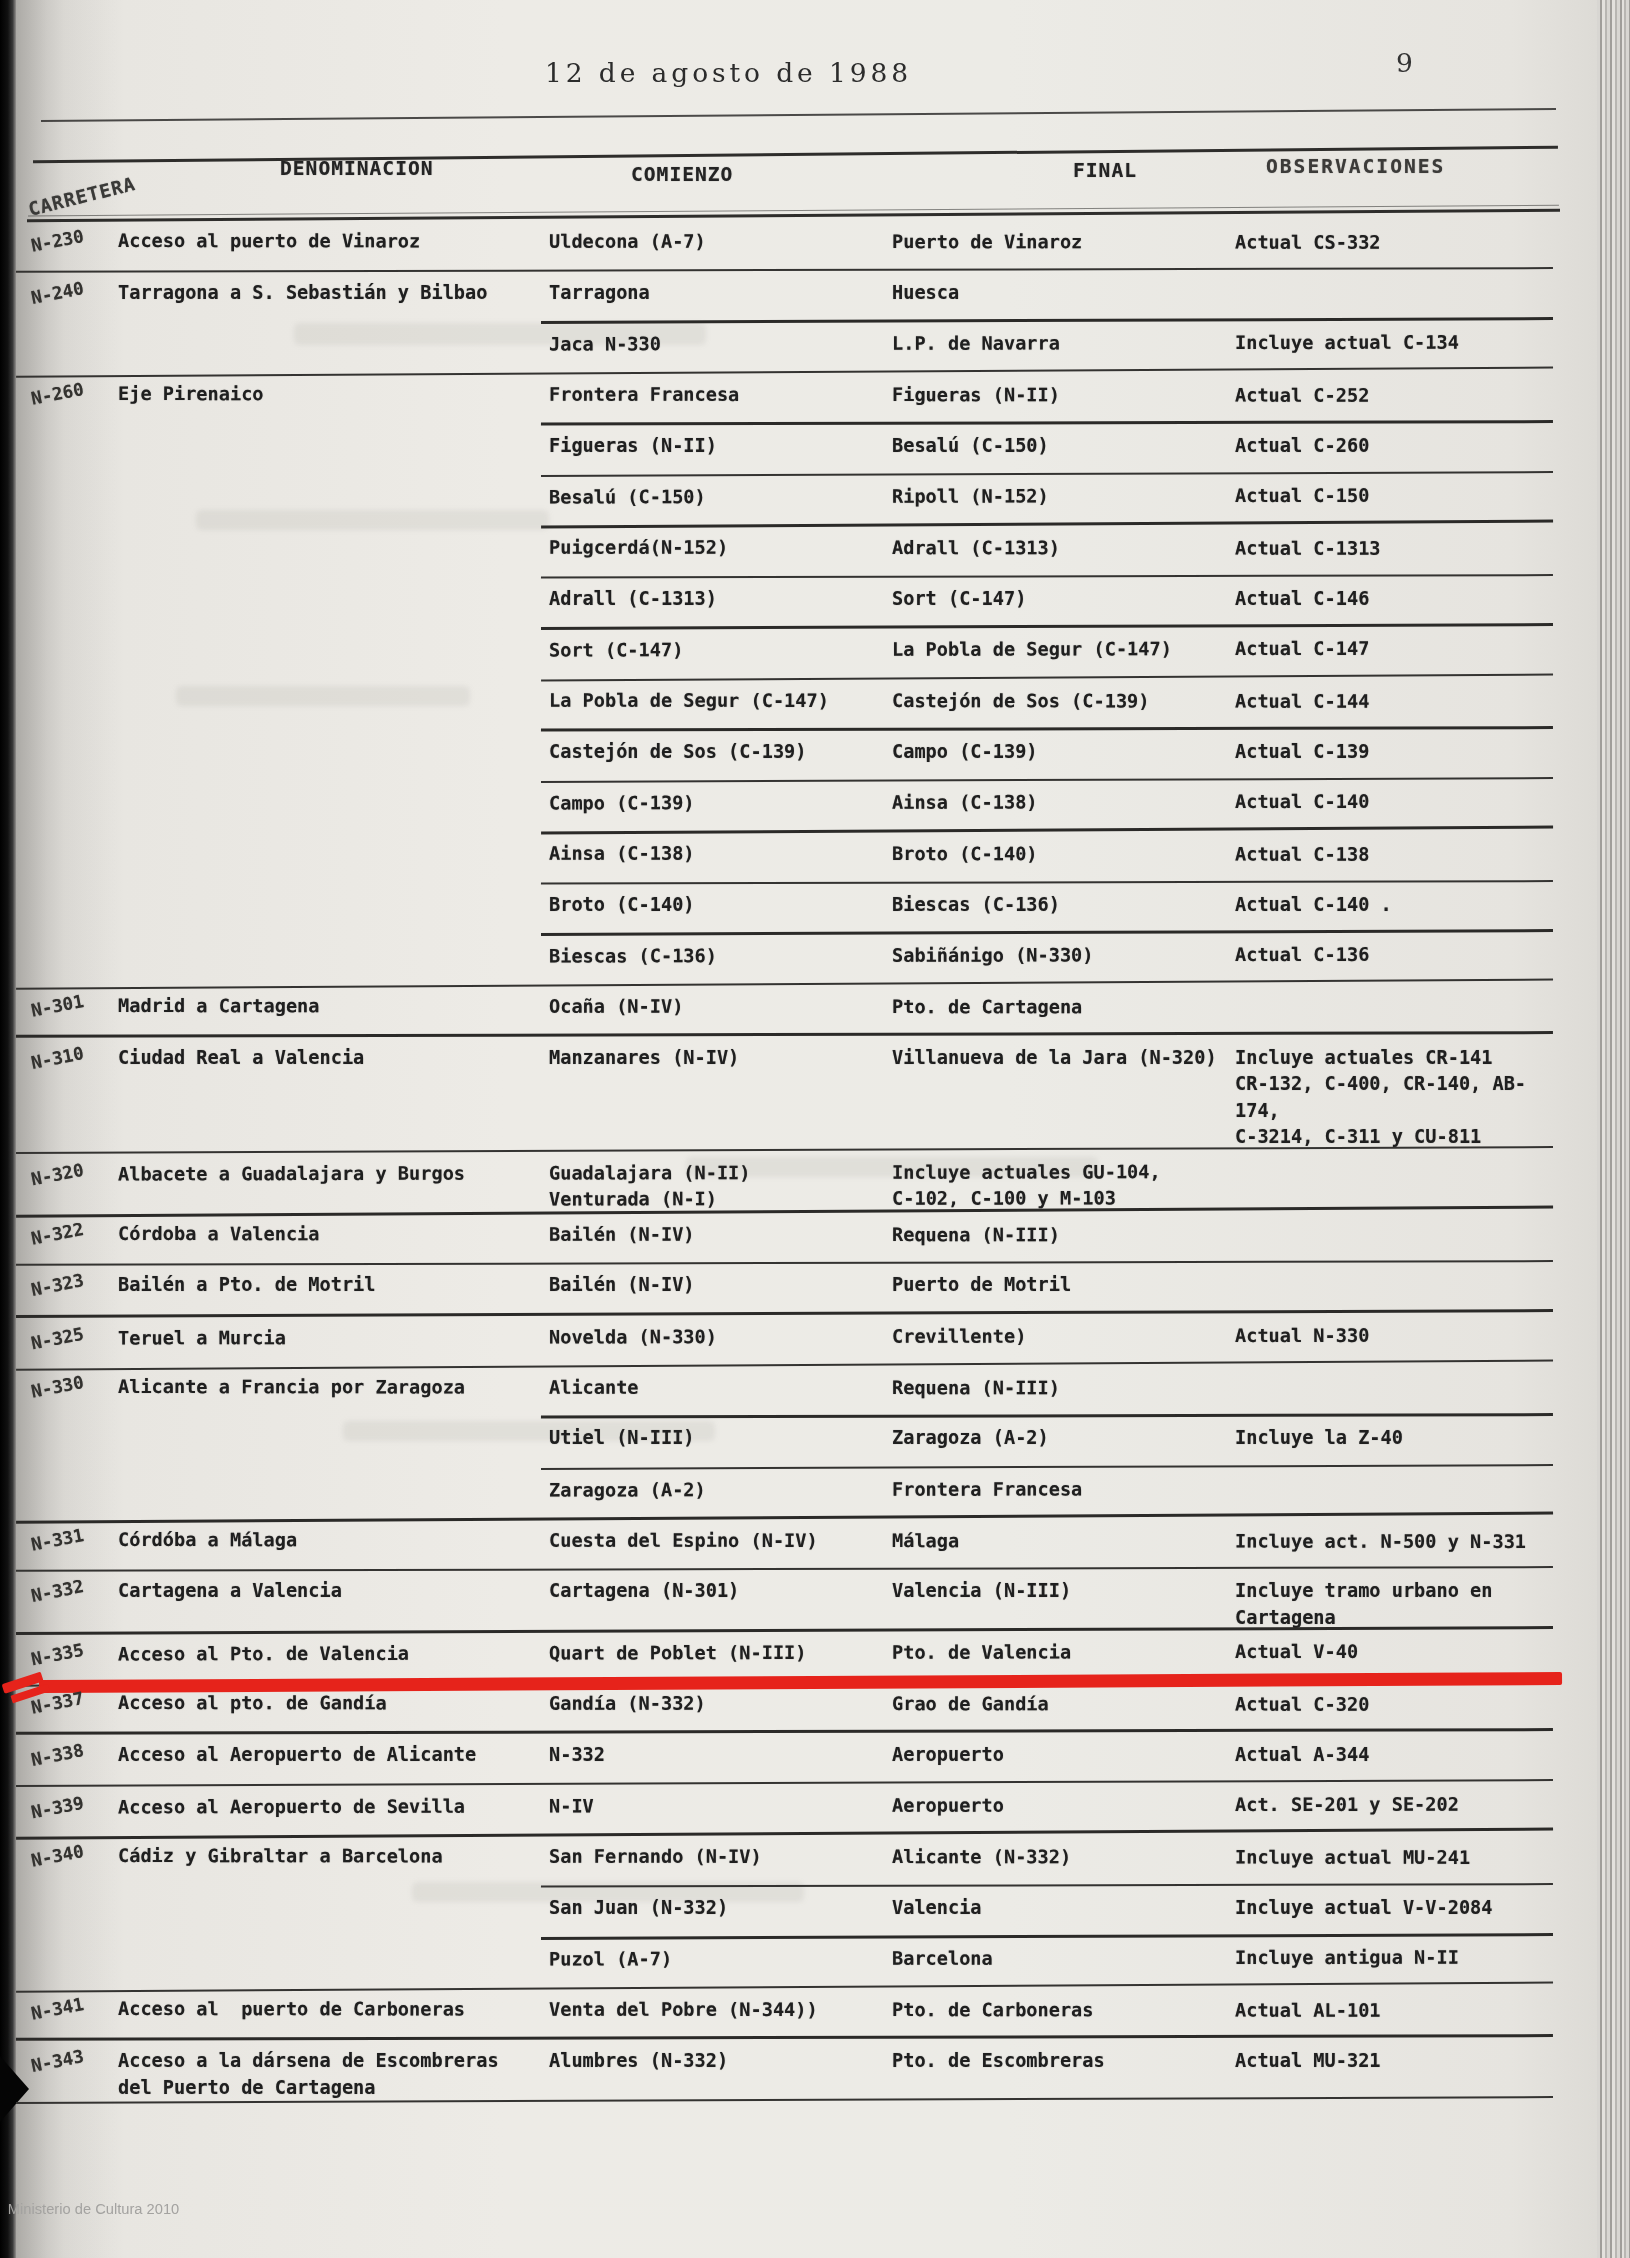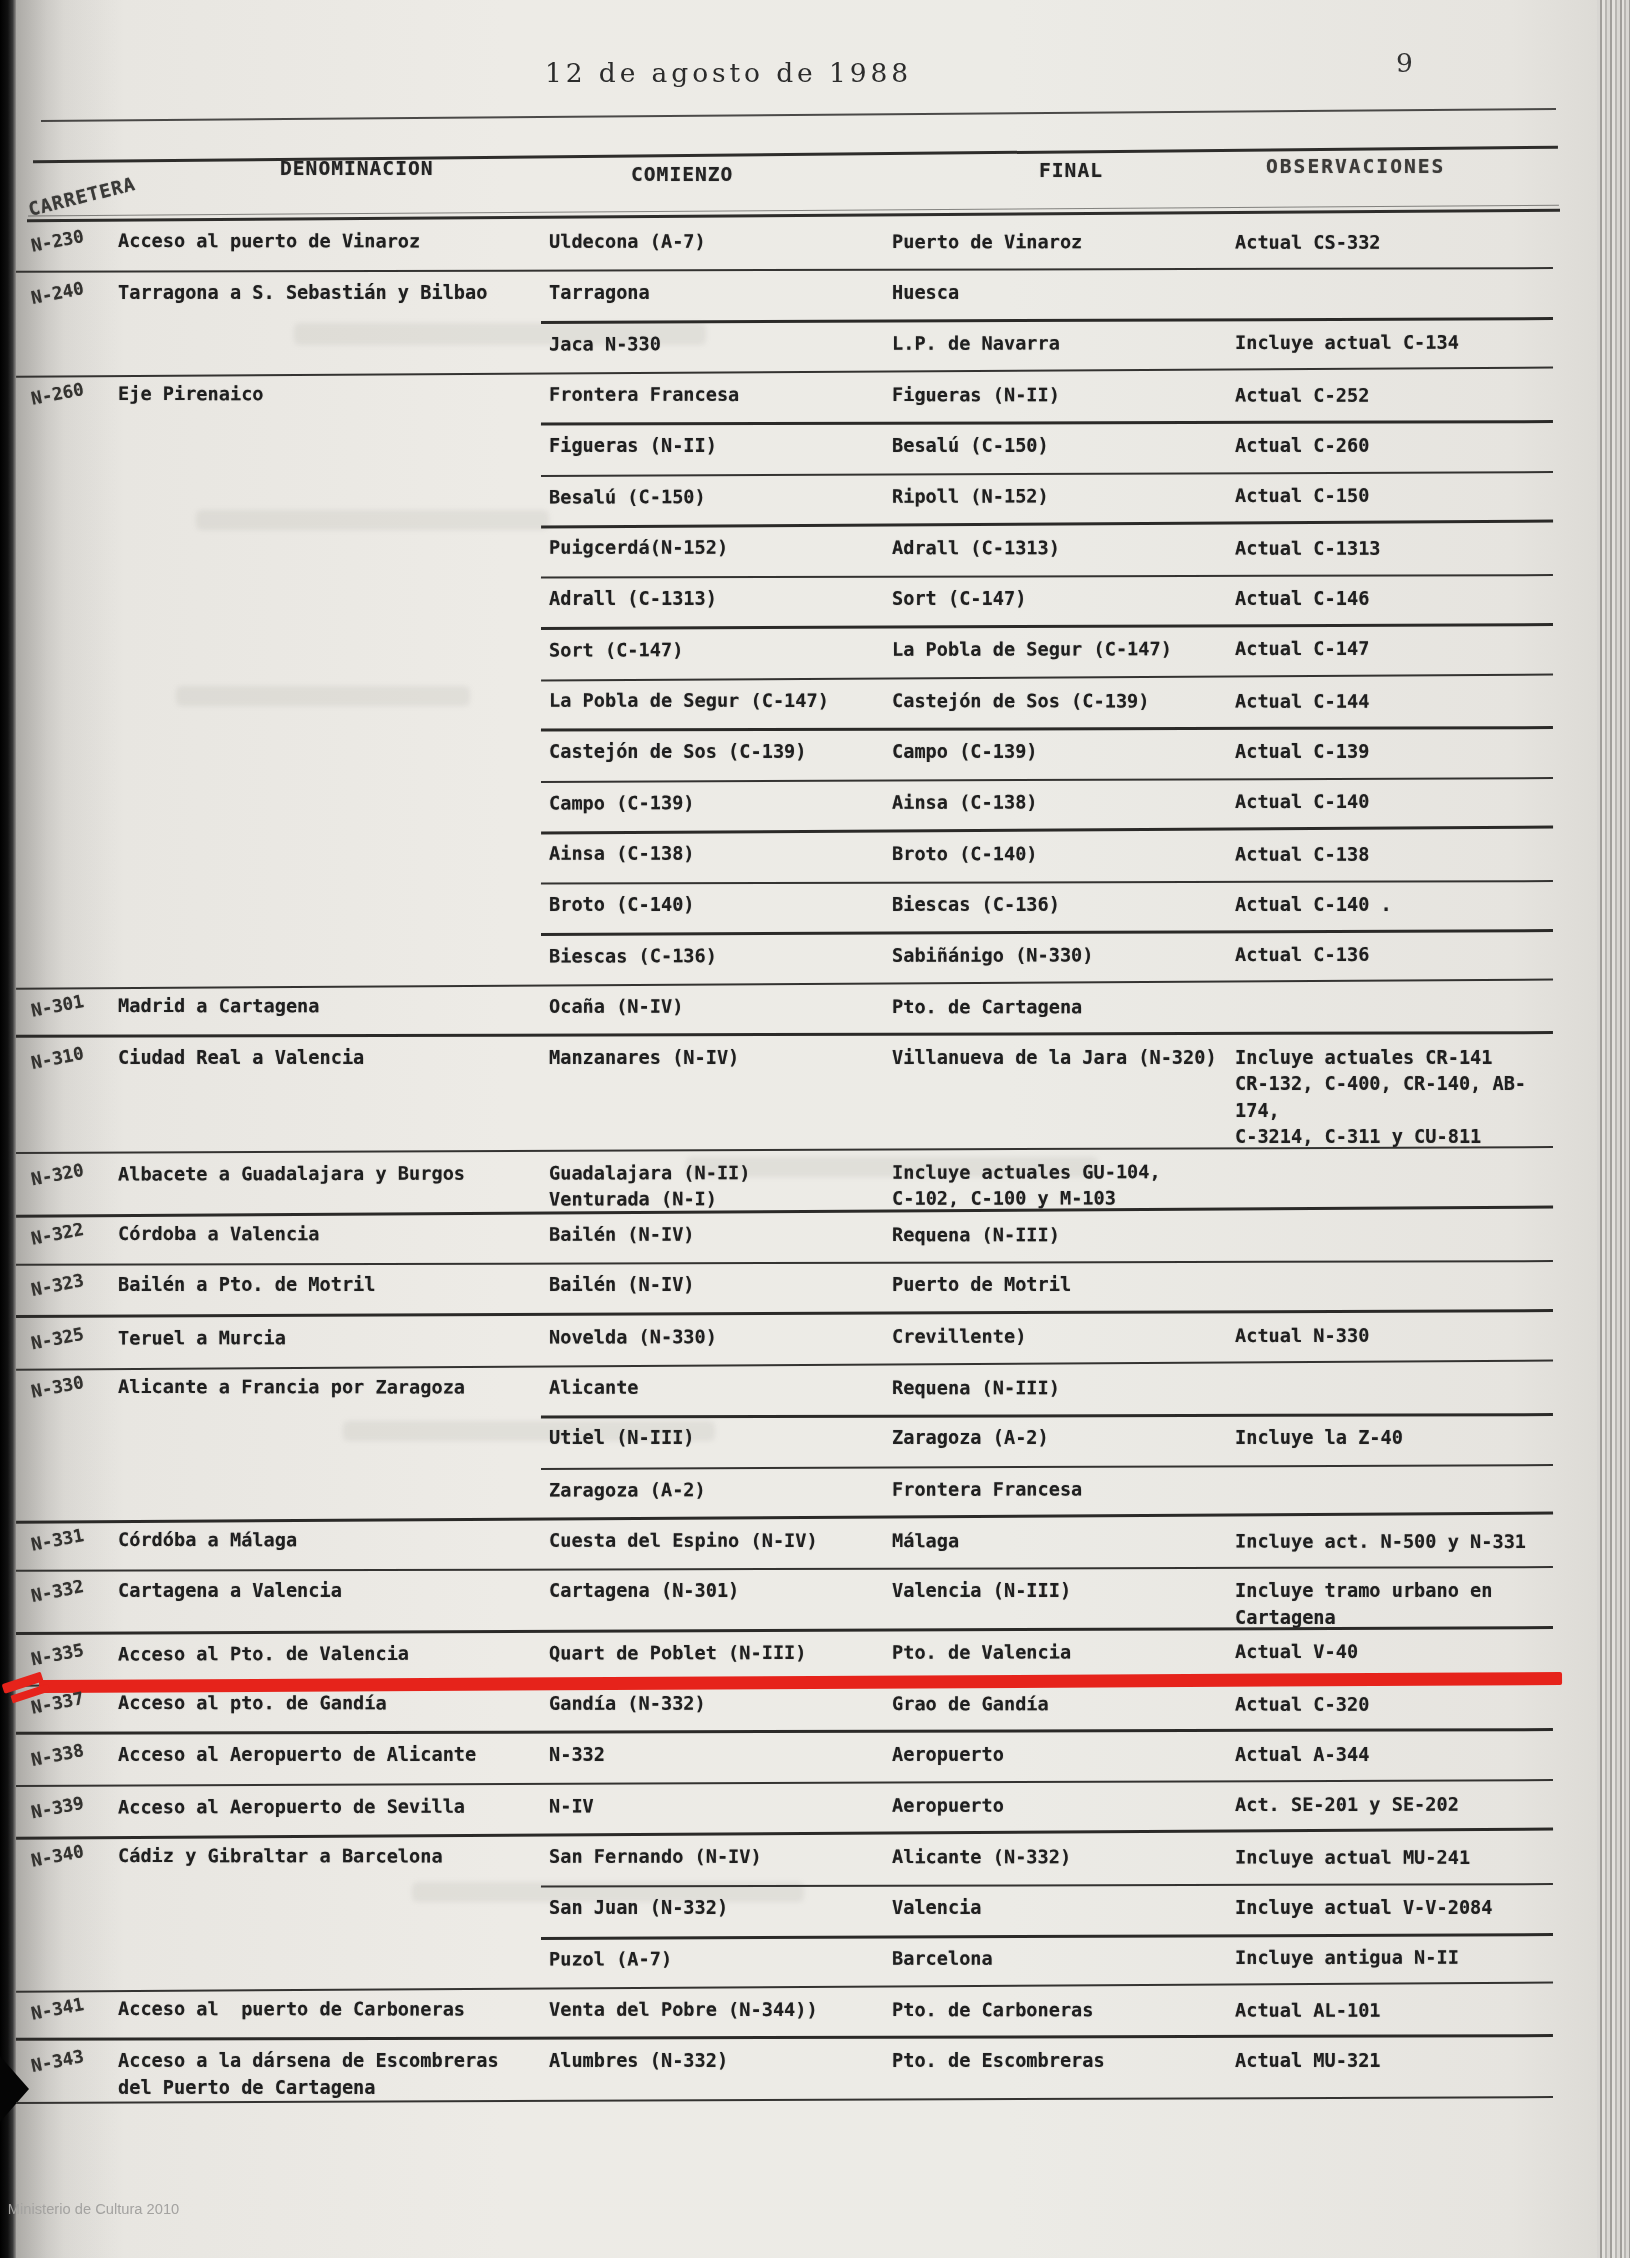--- a/index.html
+++ b/index.html
@@ -30,21 +30,21 @@
   .rule-b{top:153px;left:33px;width:1525px;transform:rotate(-0.55deg);height:2.9px;}
   .rule-c{top:214px;left:27.4px;width:1533px;transform:rotate(-0.4deg);height:2.9px;
     box-shadow:0 -4.9px 0 -1px rgba(46,45,43,.55);}
 
   .thead{position:absolute;top:147px;left:0;width:1631px;height:71px;}
   .th{position:absolute;font-weight:700;font-size:19.6px;letter-spacing:1px;color:#242424;
     text-shadow:0 0 1px rgba(30,30,30,.5);}
   .th-car{left:27.4px;top:39px;transform:rotate(-14deg);font-size:18.6px;color:#3a3a38;}
   .th-den{left:247px;top:10px;margin-left:33px;}
   .th-com{left:631px;top:15.7px;}
-  .th-fin{left:1039px;top:11.8px;}
+  .th-fin{left:1073px;top:11.8px;}
   .th-obs{left:1266px;top:7.8px;color:#3c3b39;filter:blur(0.5px);letter-spacing:2px;}
 
   .tbody{position:absolute;top:220px;left:0;width:1631px;}
   .row{position:relative;display:flex;min-height:51px;align-items:flex-start;padding-top:8.8px;box-sizing:border-box;}
   .row:nth-child(3n){transform:rotate(-0.12deg);}
   .row:nth-child(3n+1){transform:rotate(0.08deg);}
   .cell{box-sizing:border-box;font-weight:700;font-size:18.6px;line-height:26.5px;
     white-space:pre-wrap;text-shadow:0 0 1px rgba(35,35,35,.45);}
   .c-car{width:118px;padding-left:31px;}
   .car-label{display:inline-block;transform:rotate(-11deg);font-size:17.6px;color:#33322f;}

